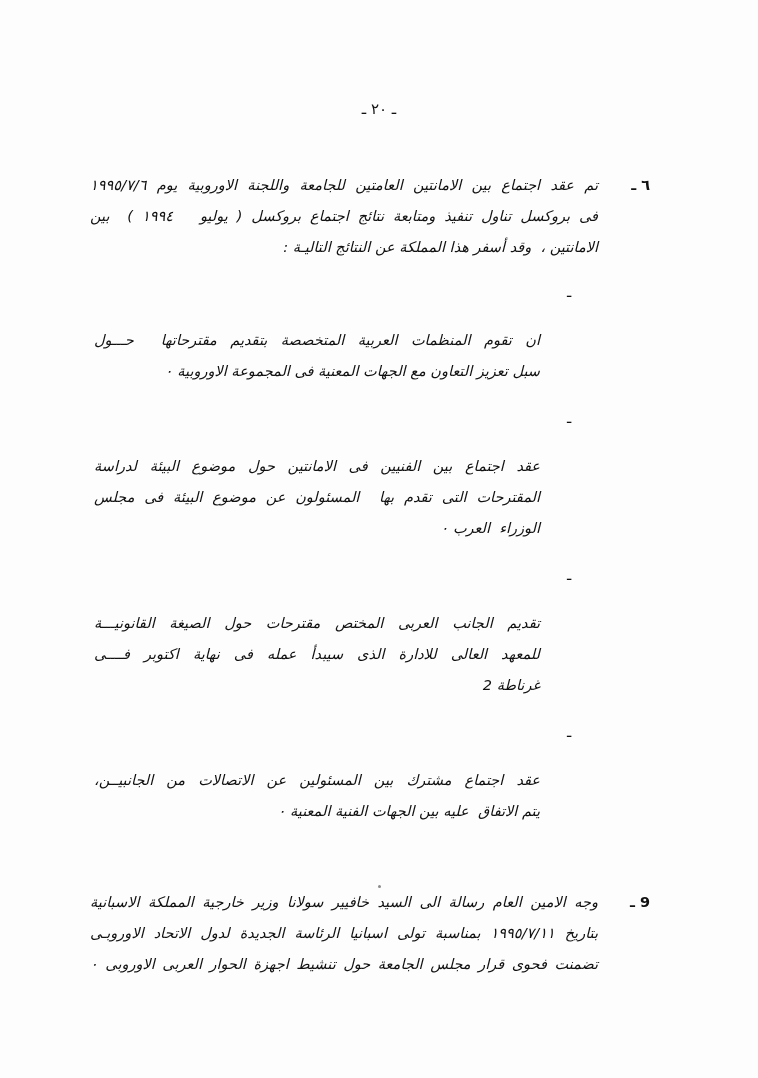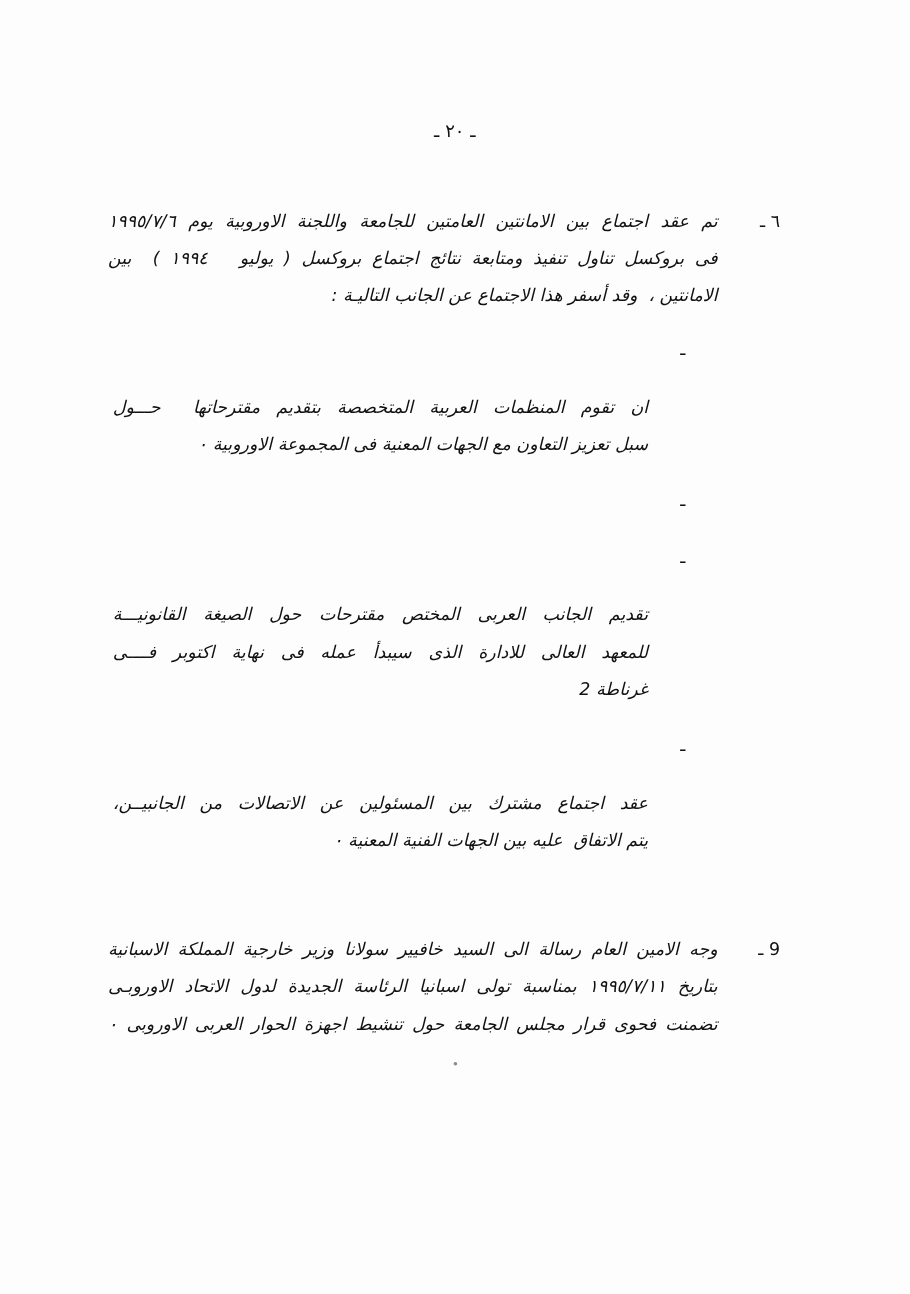--- a/index.html
+++ b/index.html
@@ -39,20 +39,21 @@
     margin-bottom: 18px;
   }
   .num-marker {
     flex: 0 0 46px;
     font-size: 14.5px;
     line-height: 31px;
     text-align: right;
     padding-left: 6px;
     white-space: nowrap;
     color: #111;
+    font-weight: bold;
   }
   .num-body {
     flex: 1 1 auto;
   }
   .line {
     font-size: 14.5px;
     line-height: 31px;
     color: #111;
     white-space: pre-wrap;
     font-style: italic;
@@ -103,34 +104,39 @@
 
   <div class="page-number">ـ ٢٠ ـ</div>
 
   <div class="content">
 
     <div class="num-item">
       <div class="num-marker">٦ ـ</div>
       <div class="num-body">
         <div class="line justify">تم عقد اجتماع بين الامانتين العامتين للجامعة واللجنة الاوروبية يوم ١٩٩٥/٧/٦</div>
         <div class="line justify">فى بروكسل تناول تنفيذ ومتابعة نتائج اجتماع بروكسل ( يوليو   ١٩٩٤ )  بين</div>
-        <div class="line right">الامانتين ،  وقد أسفر هذا الاجتماع عن الجانب التاليـة :</div>
+        <div class="line right">الامانتين ،  وقد أسفر هذا المملكة عن النتائج التاليـة :</div>
 
         <div class="sub-list">
 
           <div class="sub-item">
             <div class="sub-dash">ـ</div>
             <div class="sub-body">
               <div class="line justify">ان تقوم المنظمات العربية المتخصصة بتقديم مقترحاتها  حـــول</div>
               <div class="line right">سبل تعزيز التعاون مع الجهات المعنية فى المجموعة الاوروبية ٠</div>
             </div>
           </div>
 
           <div class="sub-item">
             <div class="sub-dash">ـ</div>
+            <div class="sub-body">
+              <div class="line justify">عقد اجتماع بين الفنيين فى الامانتين حول موضوع البيئة لدراسة</div>
+              <div class="line justify">المقترحات التى تقدم بها  المسئولون عن موضوع البيئة فى مجلس</div>
+              <div class="line right">الوزراء  العرب ٠</div>
+            </div>
           </div>
 
           <div class="sub-item">
             <div class="sub-dash">ـ</div>
             <div class="sub-body">
               <div class="line justify">تقديم الجانب العربى المختص مقترحات حول الصيغة القانونيـــة</div>
               <div class="line justify">للمعهد العالى للادارة الذى سيبدأ عمله فى نهاية اكتوبر فــــى</div>
               <div class="line right">غرناطة 2</div>
             </div>
           </div>

